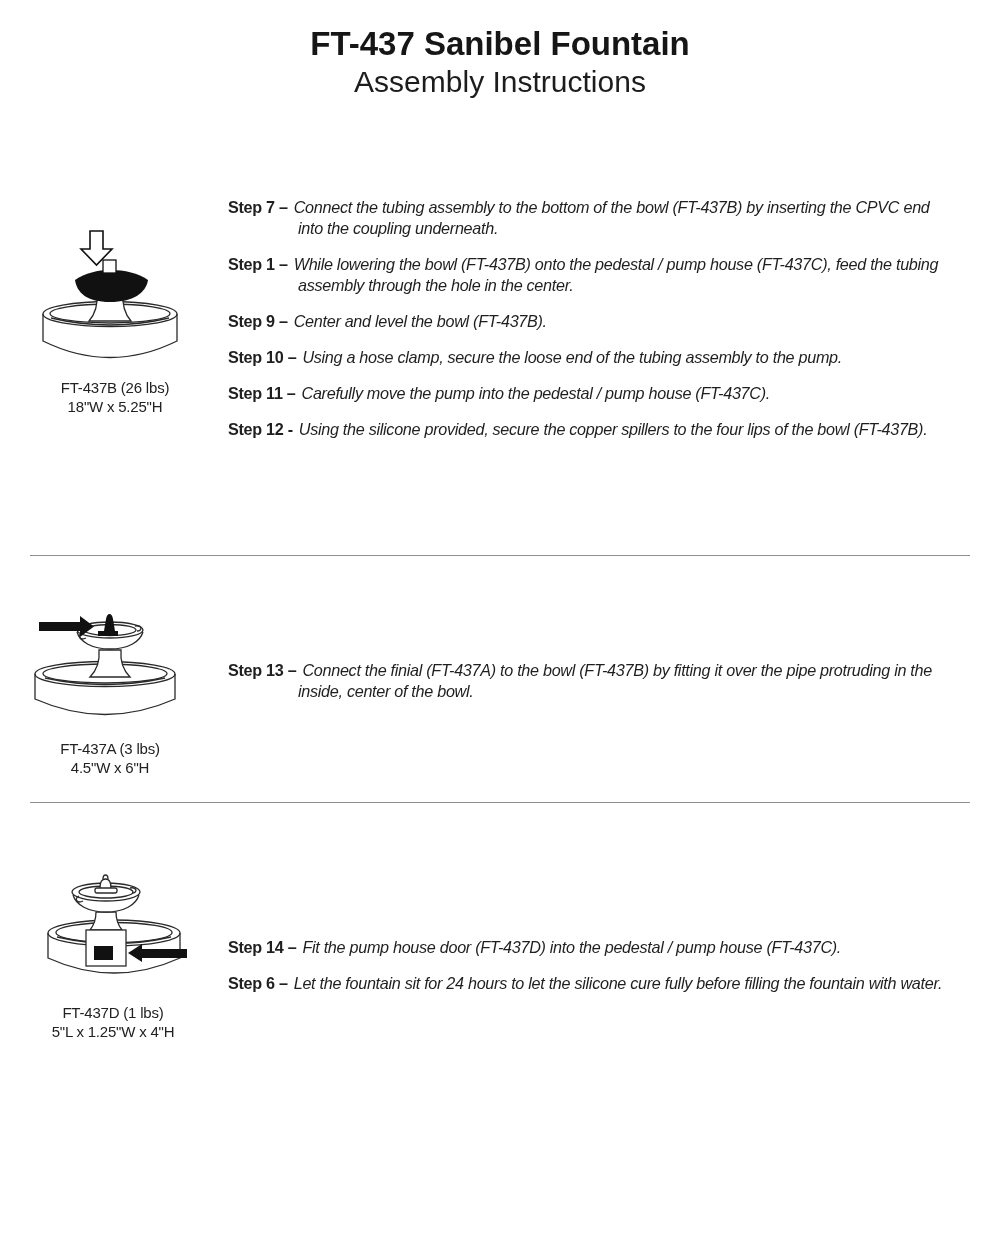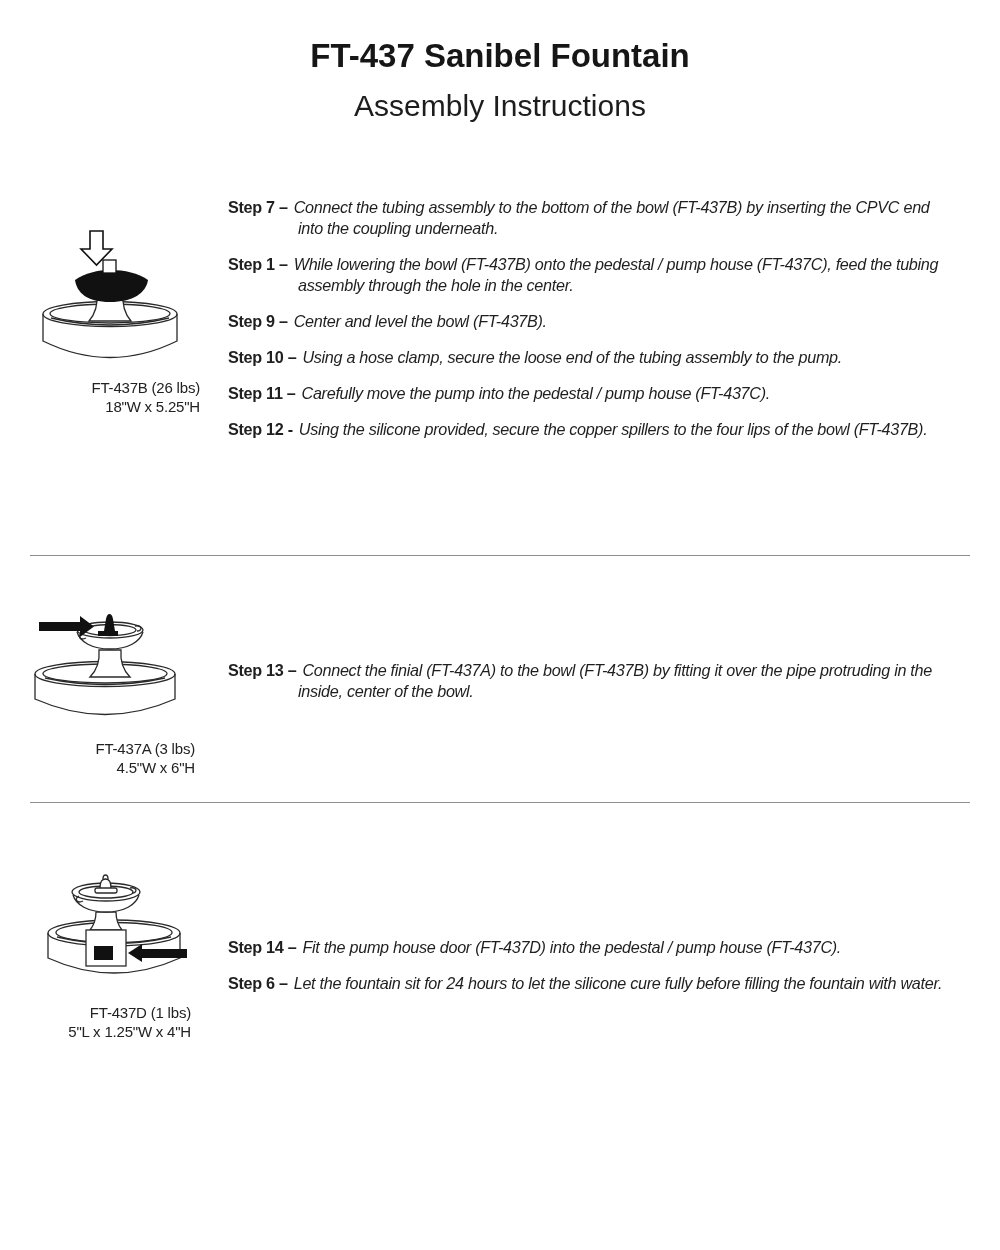--- a/index.html
+++ b/index.html
@@ -4,24 +4,24 @@
 <style>
   html, body { margin: 0; padding: 0; background: #ffffff; }
   body {
     width: 1000px; height: 1250px;
     font-family: "Liberation Sans", "DejaVu Sans", sans-serif;
     color: #1f1f1f;
   }
   .page { position: relative; width: 1000px; height: 1250px; background: #fff; overflow: hidden; }
 
   .header { position: absolute; top: 24px; left: 0; width: 1000px; text-align: center; }
-  .title   { font-size: 33px; font-weight: 700; line-height: 40px; margin: 12px; color: #161616; }
+  .title   { font-size: 33px; font-weight: 700; line-height: 40px; margin: 0; color: #161616; }
   .subtitle{ font-size: 30px; font-weight: 400; line-height: 36px; margin: 0; color: #1d1d1d; text-align: center; }
 
-  .figure { position: absolute; text-align: right; }
+  .figure { position: absolute; text-align: center; }
   .fig-1 { left: 30px;  top: 228px; width: 170px; }
   .fig-2 { left: 25px;  top: 606px; width: 170px; }
   .fig-3 { left: 35px;  top: 866px; width: 156px; }
   .fig-caption { margin-top: 8px; font-size: 15px; line-height: 19px; color: #222; letter-spacing: -0.2px; }
   .fig-2 .fig-caption { margin-top: 11px; }
   .fig-3 .fig-caption { margin-top: 13px; }
 
   .steps { position: absolute; left: 228px; width: 728px; }
   .steps-1 { top: 197px; }
   .steps-2 { top: 660px; }

